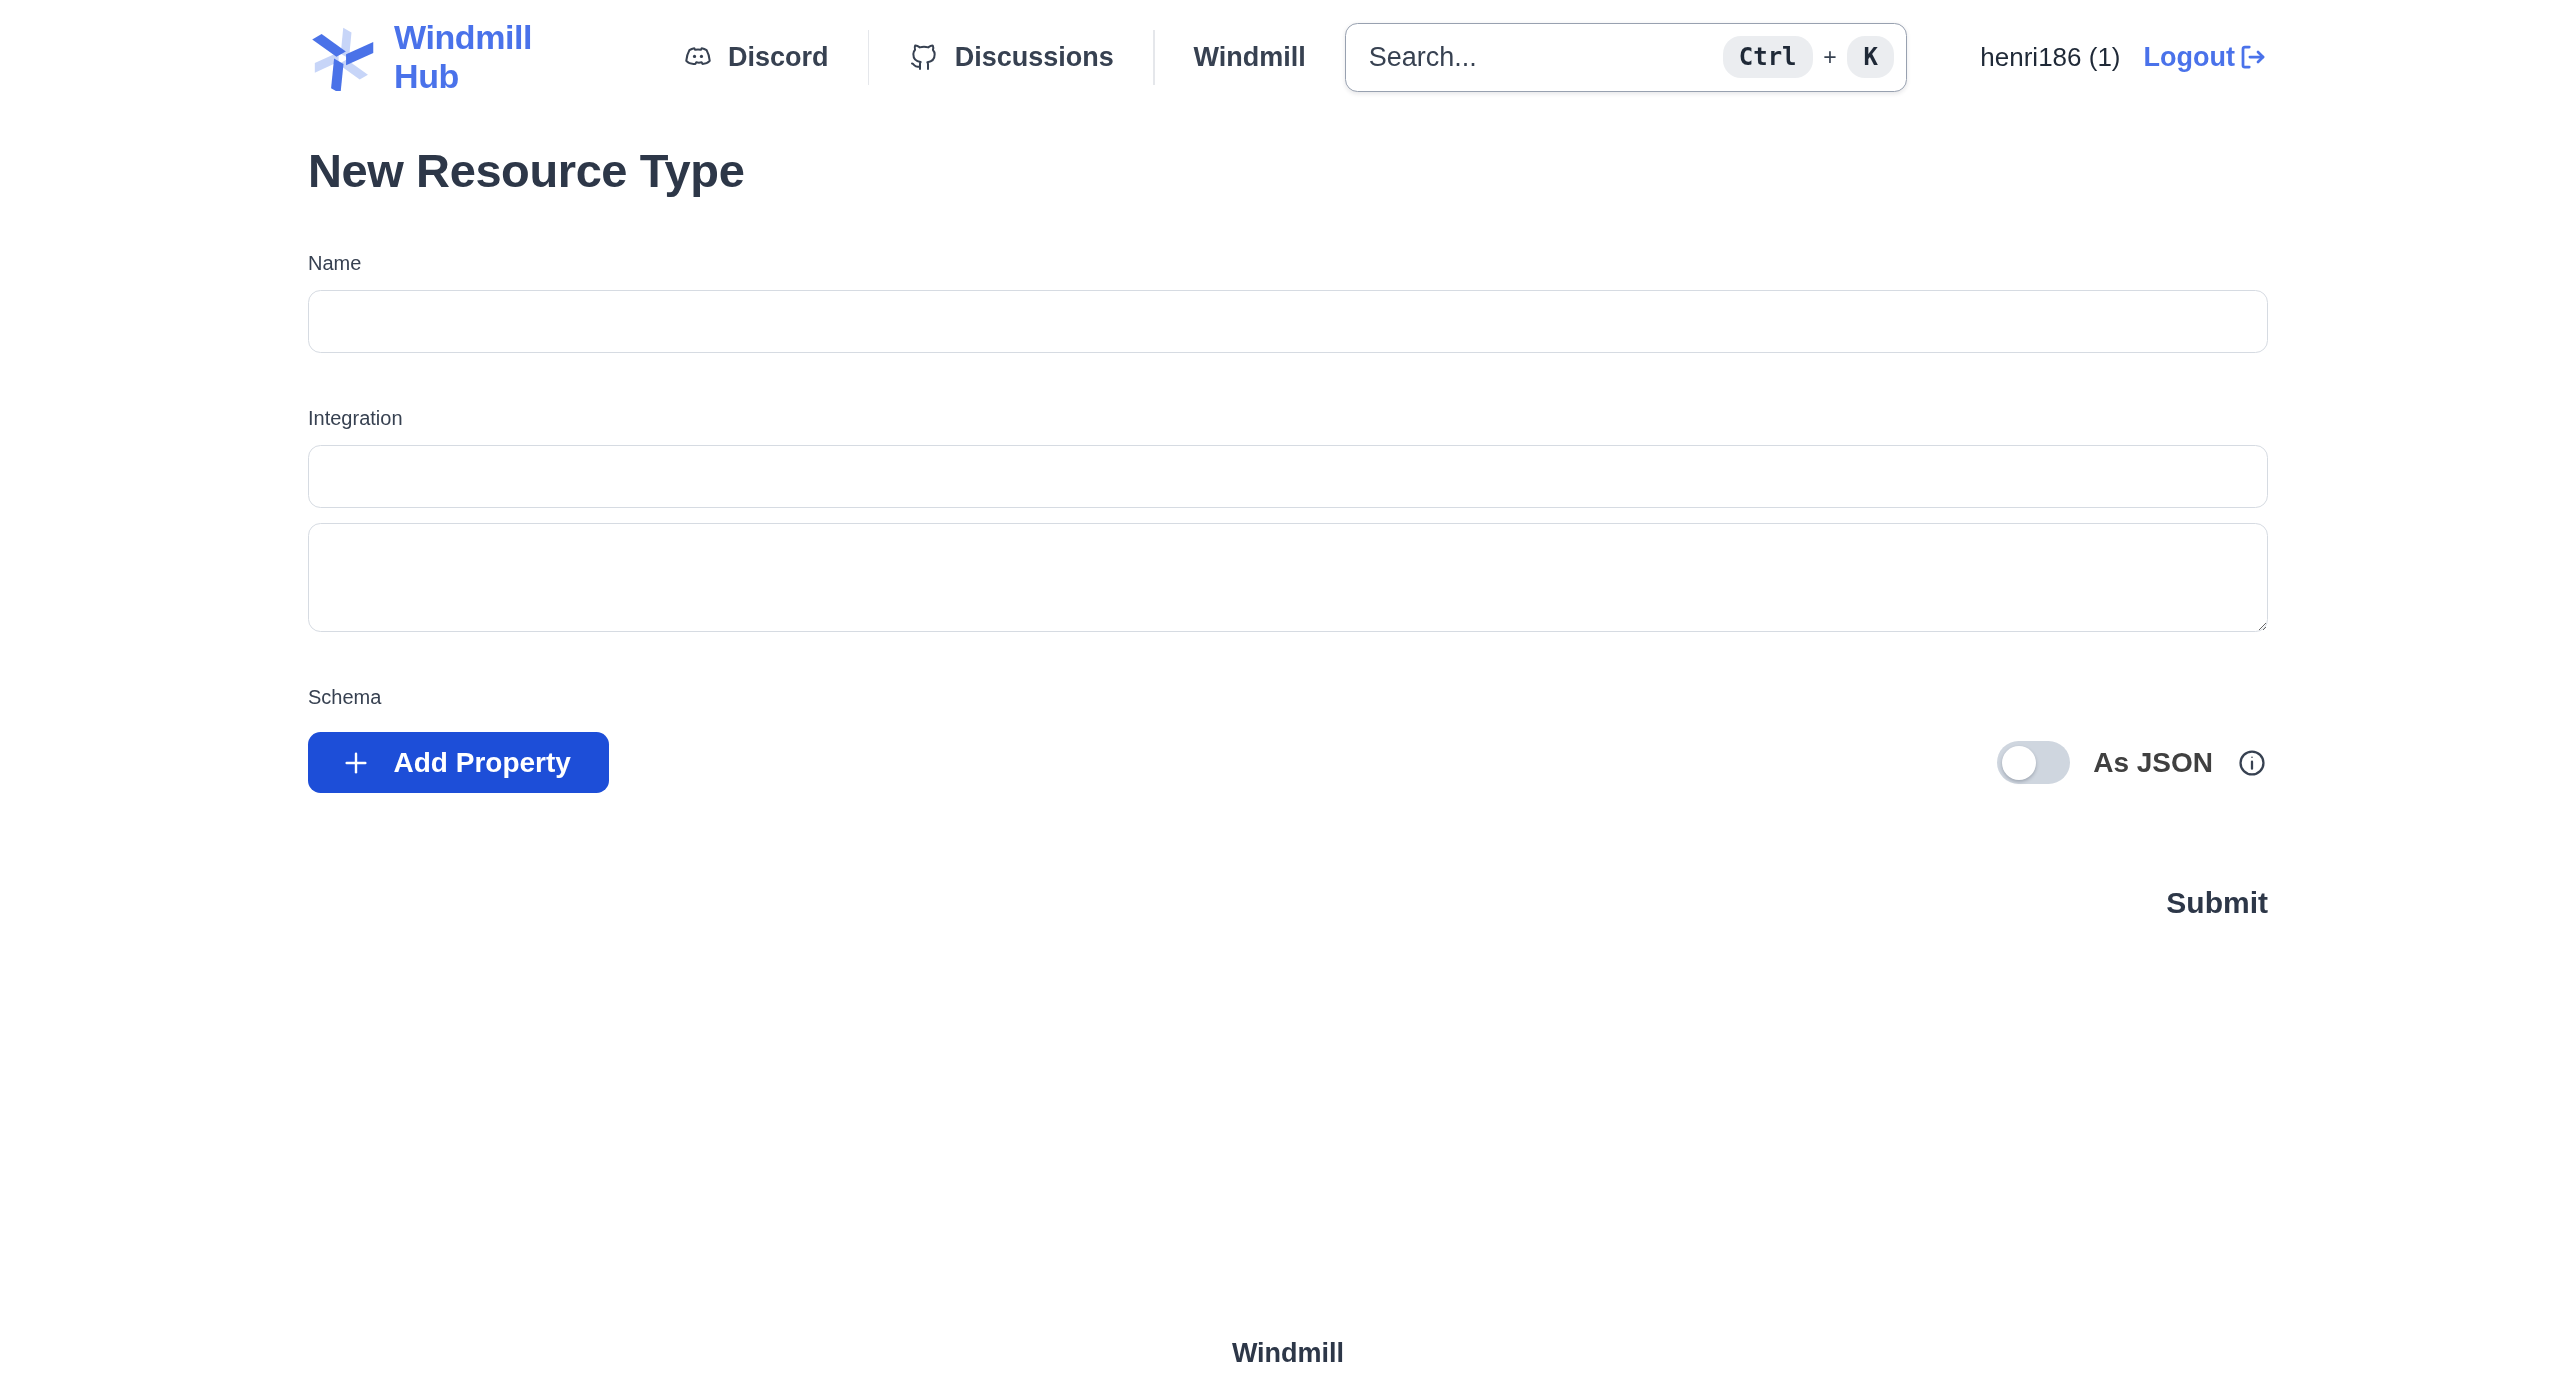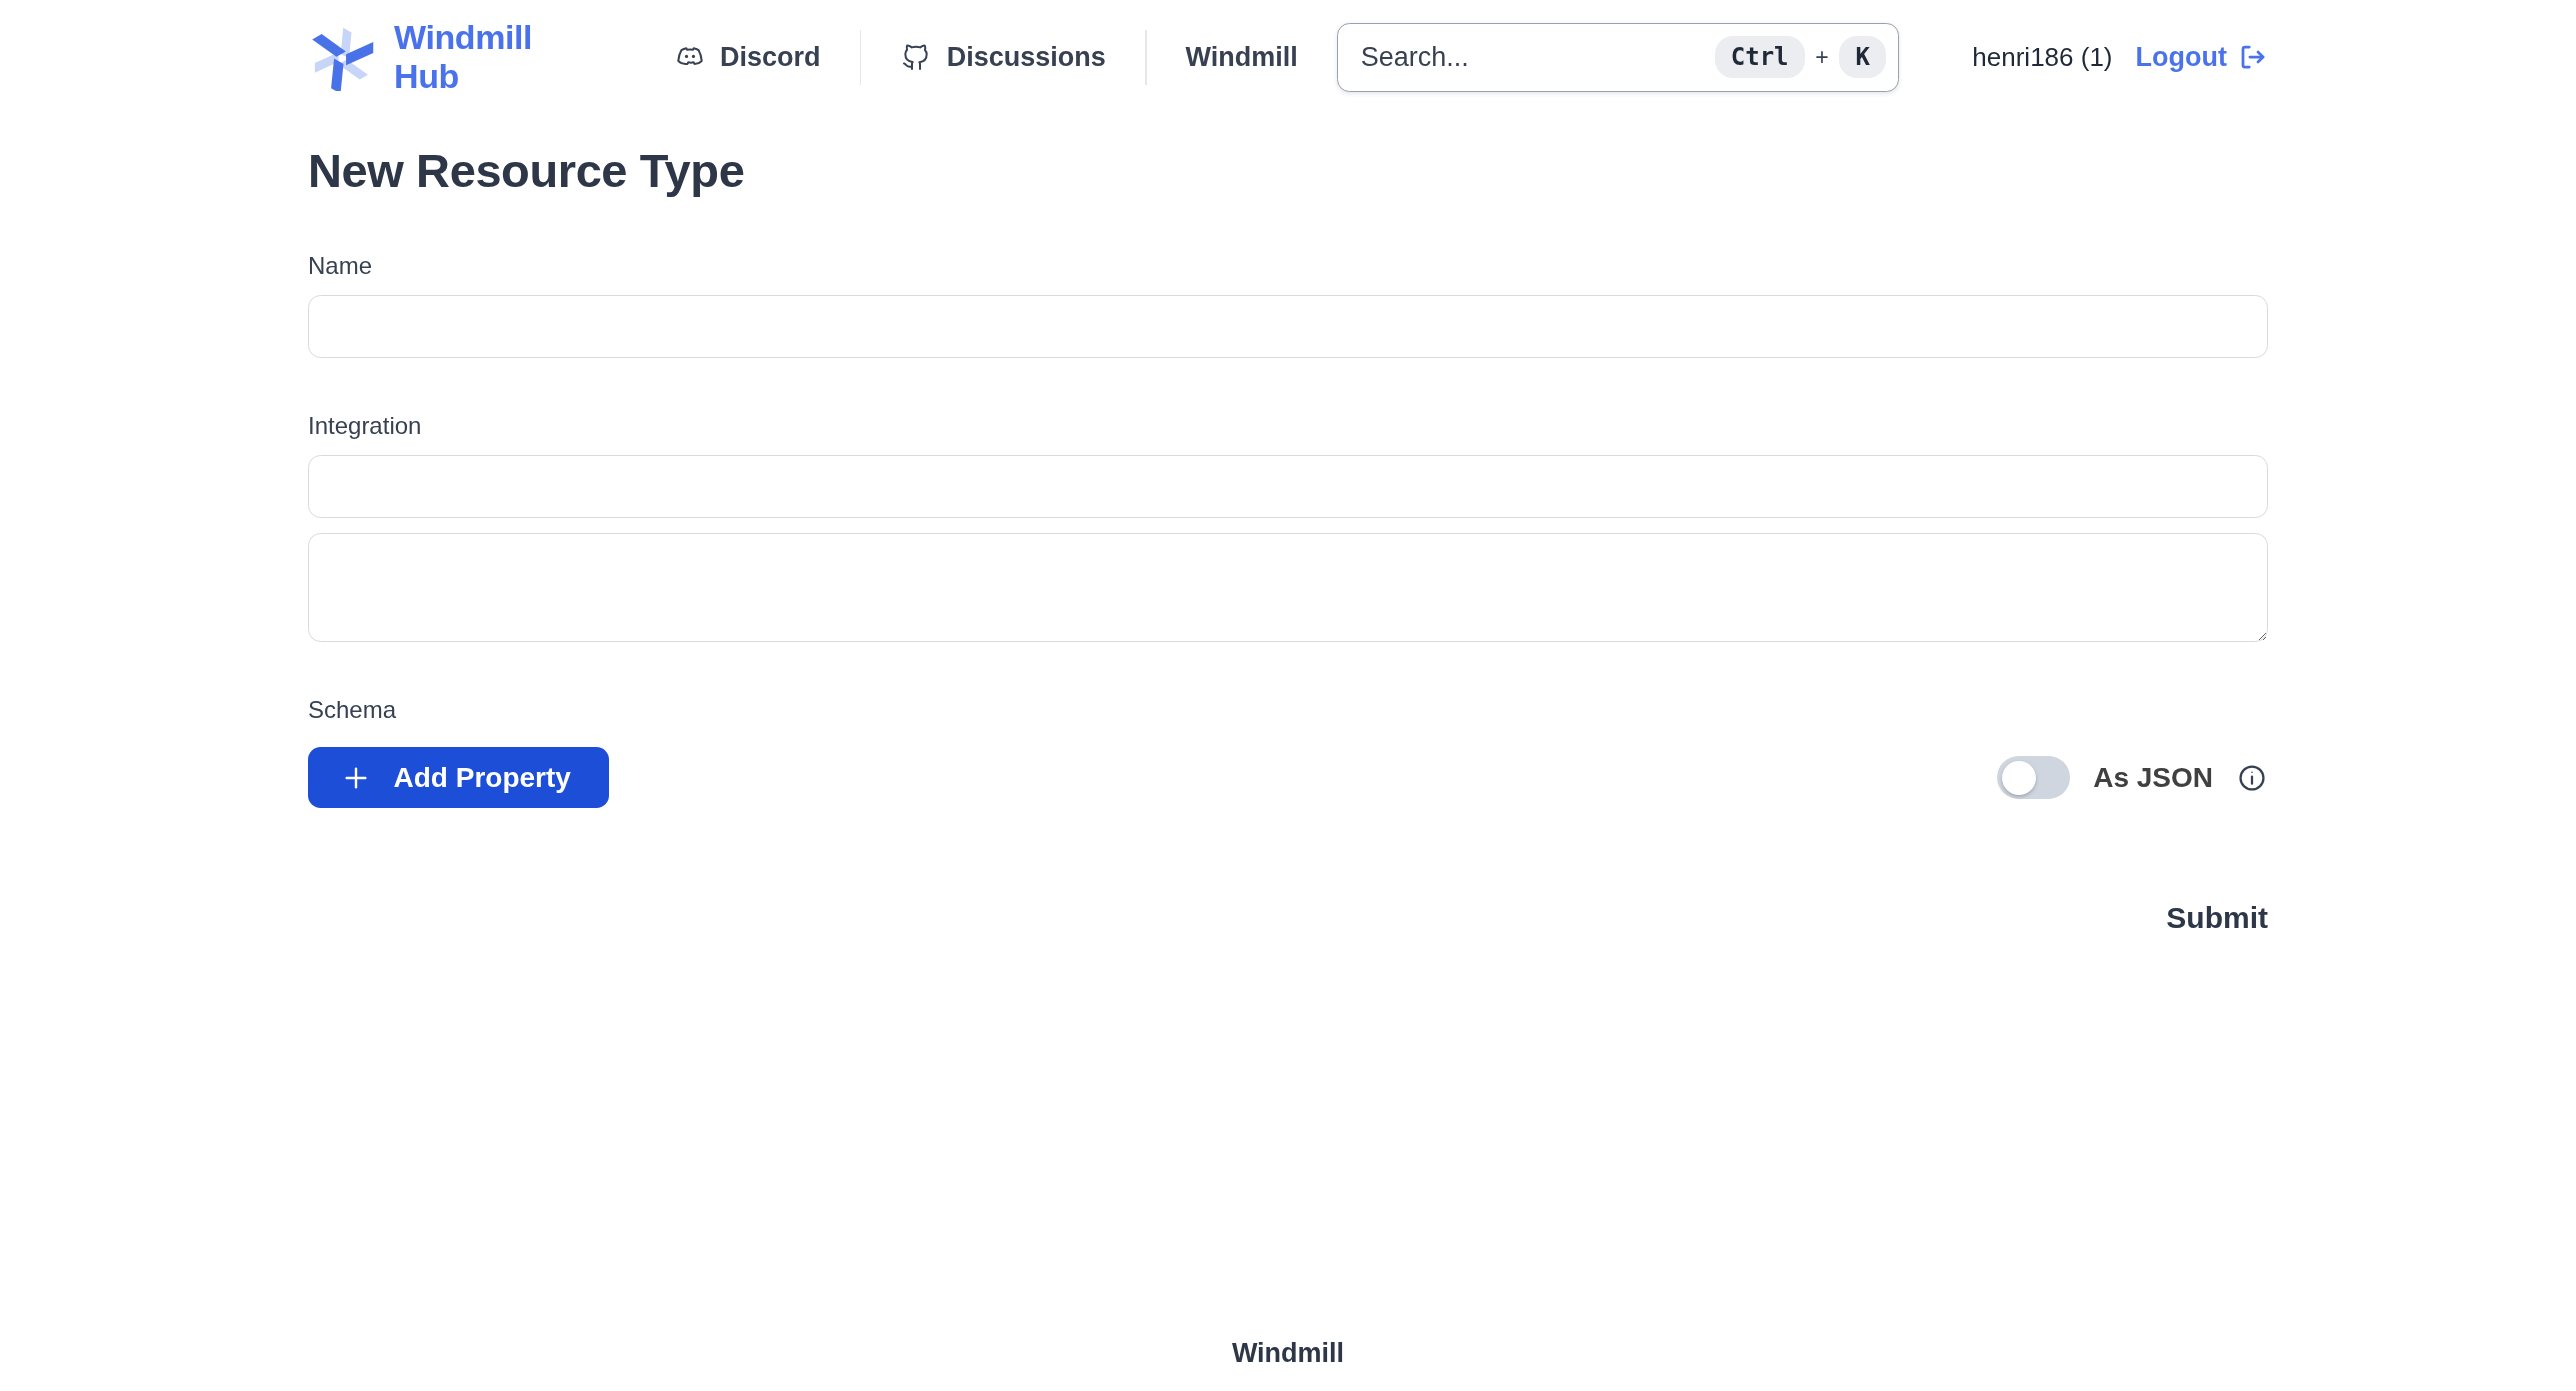--- a/index.html
+++ b/index.html
@@ -53,36 +53,36 @@
     font-family: "DejaVu Sans Mono", monospace;
     font-size: 24px; font-weight: 700;
     border-radius: 18px;
     padding: 9px 16px;
     line-height: 1;
   }
   .kbd-sep { font-size: 23px; color: #374151; margin: 0 10.7px; }
 
   .user-area { display: flex; align-items: center; margin-left: 73px; gap: 23px; white-space: nowrap; }
   .user-name { font-size: 26px; color: #1f2937; }
-  .logout { display: flex; align-items: center; gap: 11px; cursor: pointer; }
+  .logout { display: flex; align-items: center; gap: 3px; cursor: pointer; }
   .logout-label { font-size: 27px; font-weight: 700; color: #4a72ea; }
 
   
   .main { padding: 0 308px; }
   .page-title {
     margin-top: 29px;
     font-size: 47px;
     font-weight: 800;
     color: #2d3748;
     letter-spacing: -0.4px;
   }
   .field-label {
     display: block;
     margin-top: 54px;
-    font-size: 24px;
+    font-size: 20px;
     color: #374151;
   }
   .text-input {
     display: block;
     width: 100%;
     height: 63px;
     margin-top: 15px;
     border: 1.8px solid #d6dbe2;
     border-radius: 12.5px;
     font-size: 27px;

